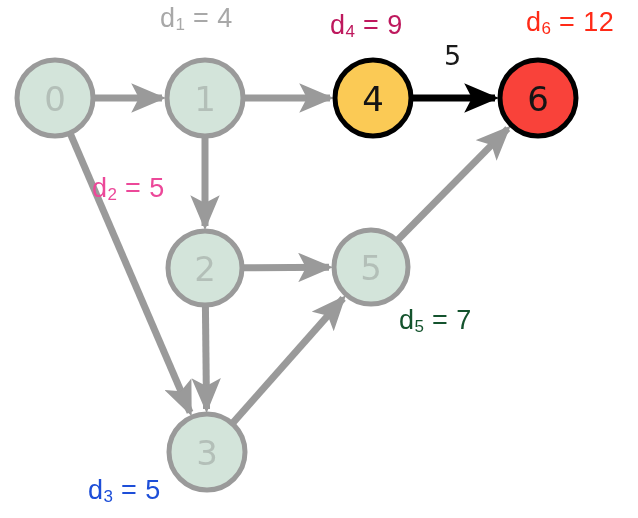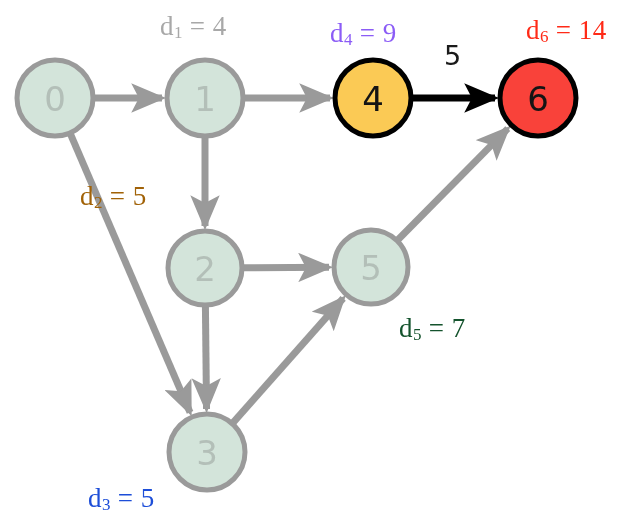--- a/index.html
+++ b/index.html
@@ -30,26 +30,25 @@
     stroke-width: 5;
   }
   .node-label-text {
     font-family: "DejaVu Sans", sans-serif;
     font-size: 34px;
     text-anchor: middle;
     dominant-baseline: central;
   }
   .dist-label {
     position: absolute;
-    font-family: Liberation Serif, serif;
+    font-family: Liberation Sans, sans-serif;
     font-size: 27px;
     letter-spacing: 0.5px;
     white-space: nowrap;
     line-height: 1;
-    margin-top: 8px;
   }
   .dist-label .sub {
     font-size: 17px;
     vertical-align: -0.18em;
     letter-spacing: 0;
   }
   .edge-weight {
     position: absolute;
     font-family: "DejaVu Sans", sans-serif;
     font-size: 27px;
@@ -111,23 +110,23 @@
         </g>
         <g>
           <circle cx="538" cy="98" r="38" fill="#f9423a" stroke="#000000" class="node-circle"></circle>
           <text x="538" y="99" class="node-label-text" fill="#141414">6</text>
         </g>
       </g>
   </svg>
 
   <div id="labels-layer">
       <div class="dist-label" style="left: 160px; top: 5px; color: rgb(168, 168, 168);"><span>d</span><span class="sub">1</span><span> = </span><span>4</span></div>
-      <div class="dist-label" style="left: 80px; top: 175px; color: #a16207;"><span>d</span><span class="sub">2</span><span> = </span><span>5</span></div>
+      <div class="dist-label" style="left: 92px; top: 175px; color: #ec4899;"><span>d</span><span class="sub">2</span><span> = </span><span>5</span></div>
       <div class="dist-label" style="left: 88px; top: 477px; color: #1d4ed8;"><span>d</span><span class="sub">3</span><span> = </span><span>5</span></div>
-      <div class="dist-label" style="left: 330px; top: 12px; color: #8b5cf6;"><span>d</span><span class="sub">4</span><span> = </span><span>9</span></div>
+      <div class="dist-label" style="left: 330px; top: 12px; color: #be185d;"><span>d</span><span class="sub">4</span><span> = </span><span>9</span></div>
       <div class="dist-label" style="left: 399px; top: 307px; color: #14532d;"><span>d</span><span class="sub">5</span><span> = </span><span>7</span></div>
-      <div class="dist-label" style="left: 526px; top: 9px; color: rgb(255, 42, 23);"><span>d</span><span class="sub">6</span><span> = </span><span>14</span></div>
+      <div class="dist-label" style="left: 526px; top: 9px; color: rgb(255, 42, 23);"><span>d</span><span class="sub">6</span><span> = </span><span>12</span></div>
     </div>
   <div id="weights-layer">
       <div class="edge-weight" style="left: 444px; top: 42px;">5</div>
     </div>
 
 </div>
 
 </body></html>

